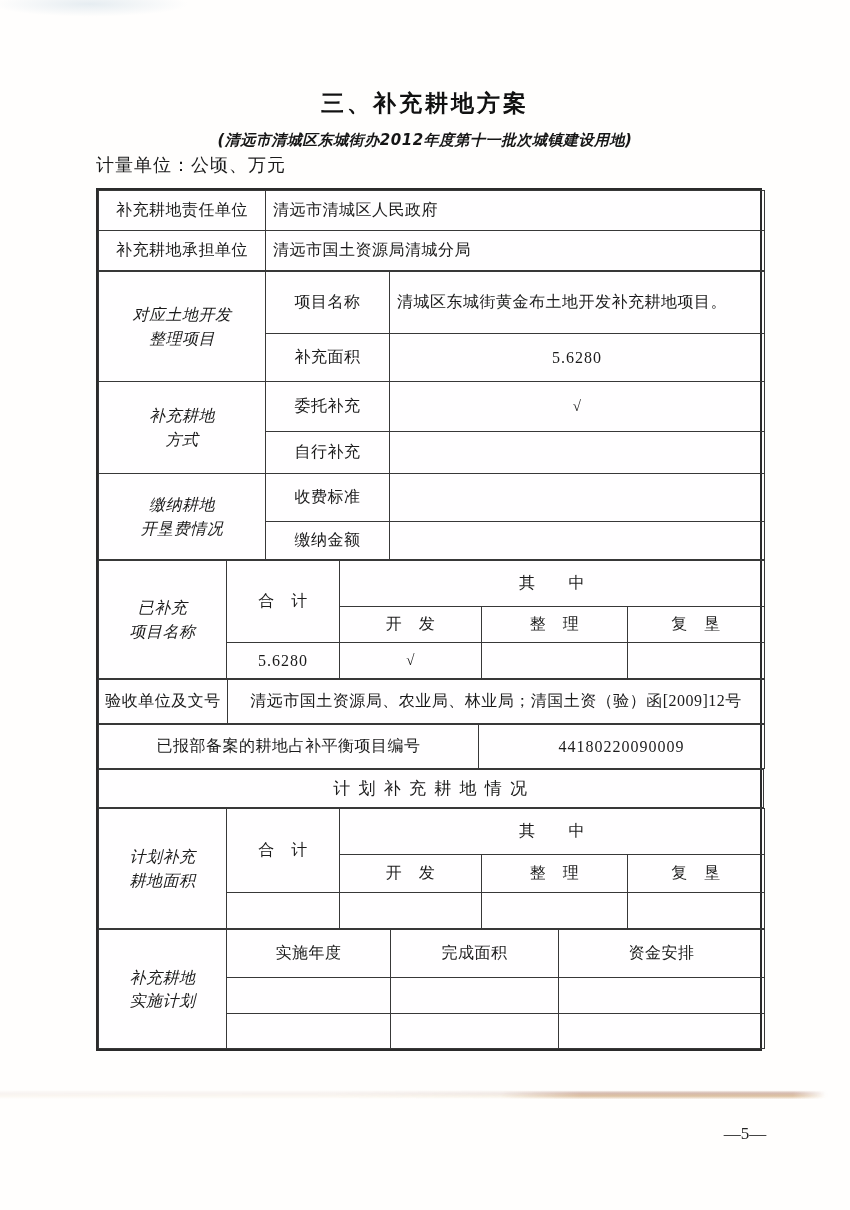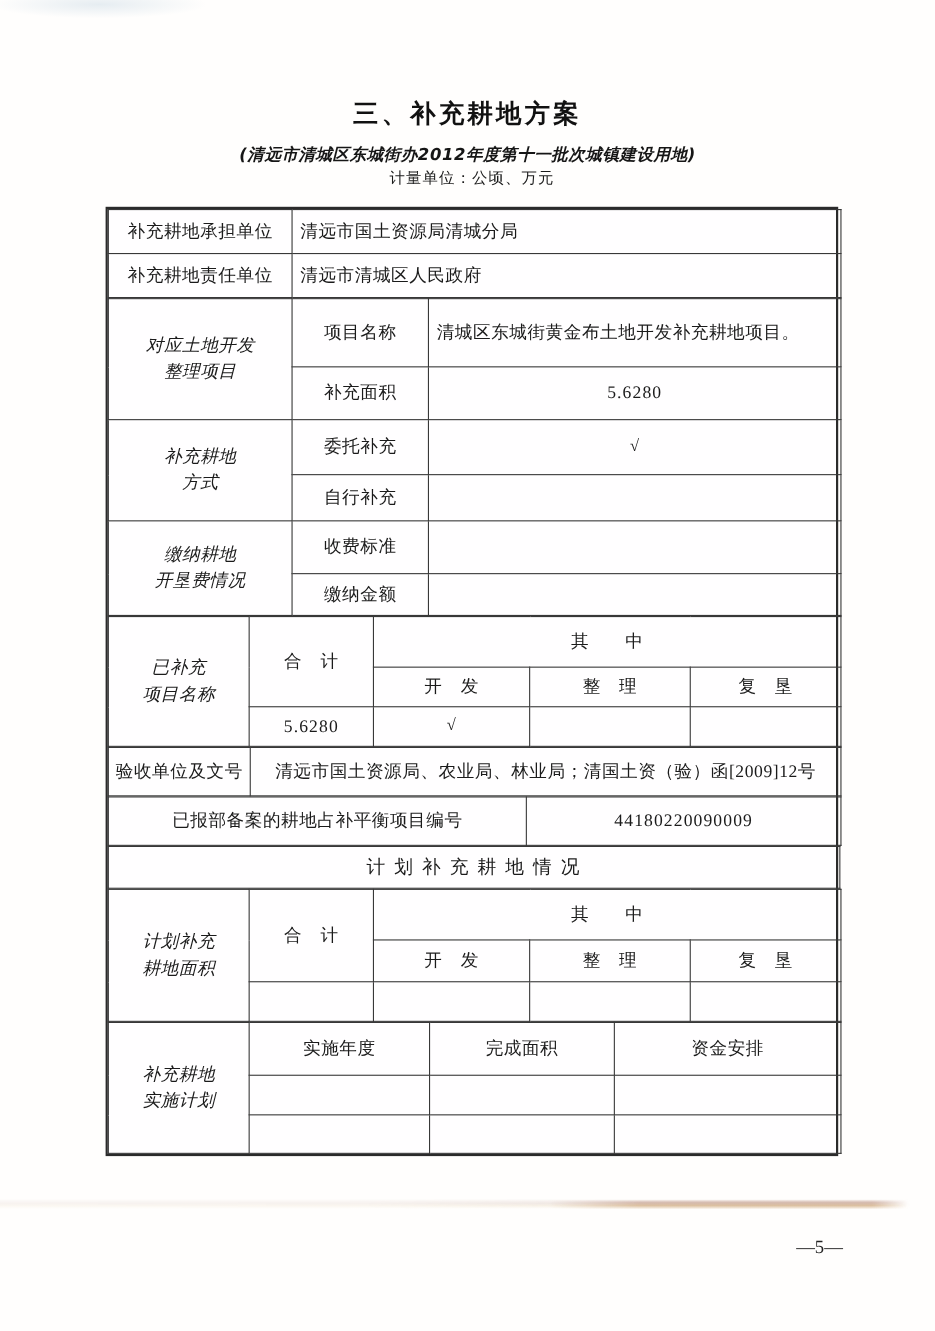--- a/index.html
+++ b/index.html
@@ -24,21 +24,21 @@
     font-weight:700; font-size:23px; letter-spacing:3px; color:#111;
   }
   .doc-subtitle {
     position:absolute; left:0; top:131px; width:850px;
     text-align:center;
     font-family:"DejaVu Sans","Liberation Sans",sans-serif;
     font-weight:700; font-size:15px; letter-spacing:0.5px; color:#161616;font-style:italic;
   }
   .unit-note {
     position:absolute; left:96px; top:153px; width:666px;
-    text-align:center; font-size:14px; color:#1a1a1a; letter-spacing:1px;
+    text-align:left; font-size:18px; color:#1a1a1a; letter-spacing:1px;
   }
   .form-wrap {
     position:absolute; left:96px; top:188px; width:666px;
     border:2px solid #2b2b2b;
     background:#fffeff;
   }
   table { border-collapse:collapse; table-layout:fixed; width:666px; }
   td {
     border:1px solid #383838;
     font-size:16px; text-align:center; vertical-align:middle;
@@ -89,26 +89,26 @@
 
   <div class="form-wrap">
 
     <table>
       <colgroup>
           <col style="width:167px">
           <col style="width:499px">
         </colgroup>
       <tbody>
           <tr style="height:40px">
+        <td>补充耕地责任单位</td>
+        <td class="left">清远市清城区人民政府</td>
+      </tr>
+      <tr style="height:40px">
         <td>补充耕地承担单位</td>
         <td class="left">清远市国土资源局清城分局</td>
-      </tr>
-      <tr style="height:40px">
-        <td>补充耕地责任单位</td>
-        <td class="left">清远市清城区人民政府</td>
       </tr>
     </tbody>
       </table>
 
     <table>
       <colgroup>
           <col style="width:167px">
           <col style="width:124px">
           <col style="width:375px">
         </colgroup>

